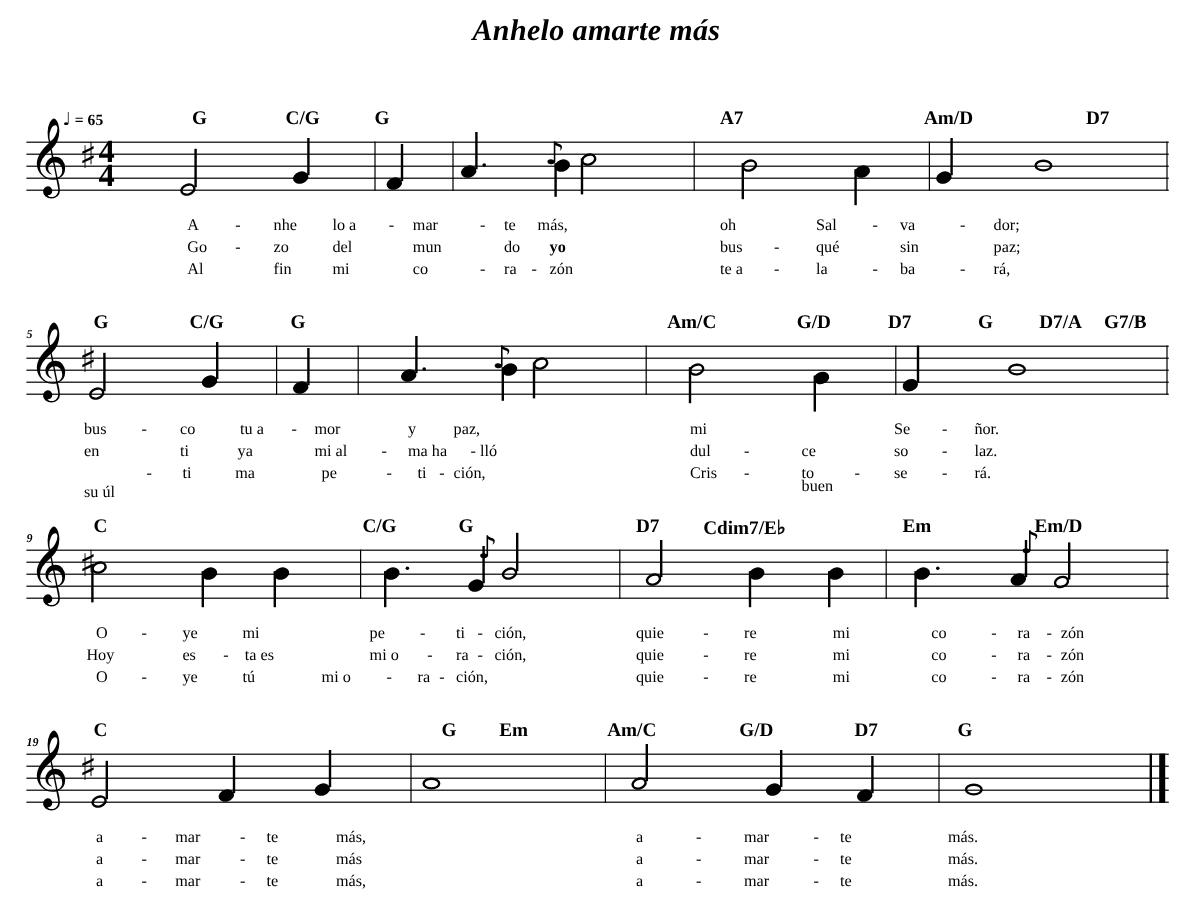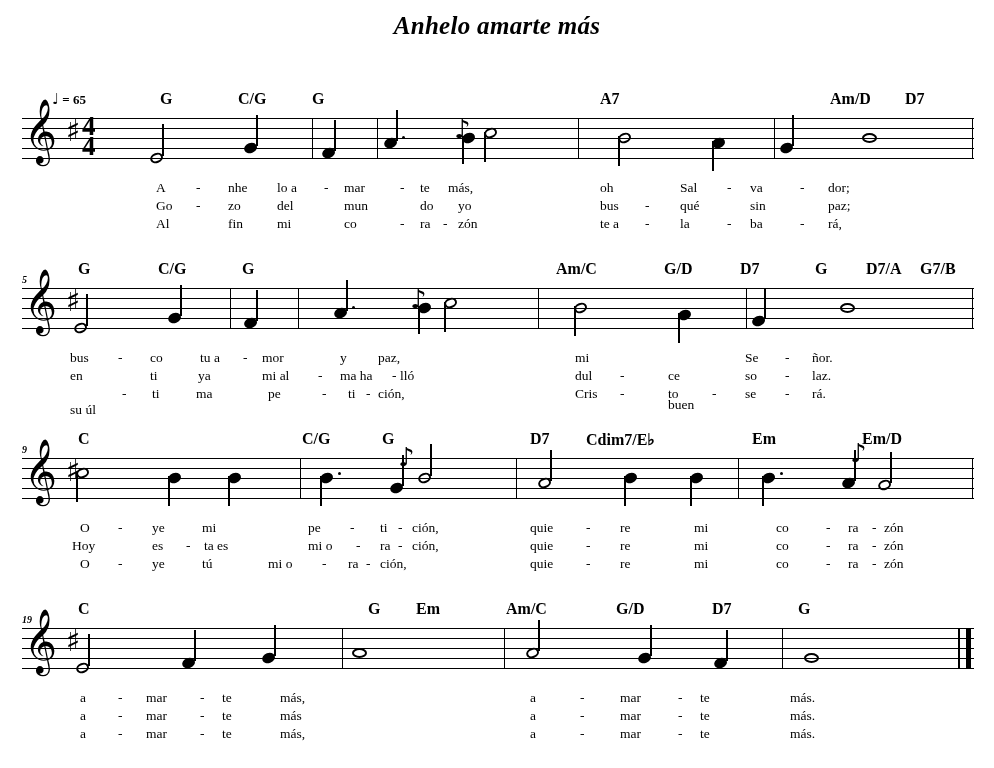--- a/index.html
+++ b/index.html
@@ -380,21 +380,21 @@
     </div>
 
     <div class="measure-num" style="left:22px; top:-14px;">19</div>
   </div>
 
   <div id="dyn-layer">
       <div class="chord" style="left: 160px; top: 90px;">G</div>
       <div class="chord" style="left: 238px; top: 90px;">C/G</div>
       <div class="chord" style="left: 312px; top: 90px;">G</div>
       <div class="chord" style="left: 600px; top: 90px;">A7</div>
-      <div class="chord" style="left: 830px; top: 90px;">Am/D</div>
+      <div class="chord" style="left: 770px; top: 90px;">Am/D</div>
       <div class="chord" style="left: 905px; top: 90px;">D7</div>
       <div class="lyric" style="left: 156px; top: 180px;">A</div>
       <div class="lyric" style="left: 196px; top: 180px;">-</div>
       <div class="lyric" style="left: 228px; top: 180px;">nhe</div>
       <div class="lyric" style="left: 277px; top: 180px;">lo a</div>
       <div class="lyric" style="left: 324px; top: 180px;">-</div>
       <div class="lyric" style="left: 344px; top: 180px;">mar</div>
       <div class="lyric" style="left: 400px; top: 180px;">-</div>
       <div class="lyric" style="left: 420px; top: 180px;">te</div>
       <div class="lyric" style="left: 448px; top: 180px;">más,</div>
@@ -403,21 +403,21 @@
       <div class="lyric" style="left: 727px; top: 180px;">-</div>
       <div class="lyric" style="left: 750px; top: 180px;">va</div>
       <div class="lyric" style="left: 800px; top: 180px;">-</div>
       <div class="lyric" style="left: 828px; top: 180px;">dor;</div>
       <div class="lyric" style="left: 156px; top: 198px;">Go</div>
       <div class="lyric" style="left: 196px; top: 198px;">-</div>
       <div class="lyric" style="left: 228px; top: 198px;">zo</div>
       <div class="lyric" style="left: 277px; top: 198px;">del</div>
       <div class="lyric" style="left: 344px; top: 198px;">mun</div>
       <div class="lyric" style="left: 420px; top: 198px;">do</div>
-      <div class="lyric" style="left: 458px; top: 198px;">yo</div>
+      <div class="lyric" style="left: 458px; top: 198px; font-weight: bold;">yo</div>
       <div class="lyric" style="left: 600px; top: 198px;">bus</div>
       <div class="lyric" style="left: 645px; top: 198px;">-</div>
       <div class="lyric" style="left: 680px; top: 198px;">qué</div>
       <div class="lyric" style="left: 750px; top: 198px;">sin</div>
       <div class="lyric" style="left: 828px; top: 198px;">paz;</div>
       <div class="lyric" style="left: 156px; top: 216px;">Al</div>
       <div class="lyric" style="left: 228px; top: 216px;">fin</div>
       <div class="lyric" style="left: 277px; top: 216px;">mi</div>
       <div class="lyric" style="left: 344px; top: 216px;">co</div>
       <div class="lyric" style="left: 400px; top: 216px;">-</div>

